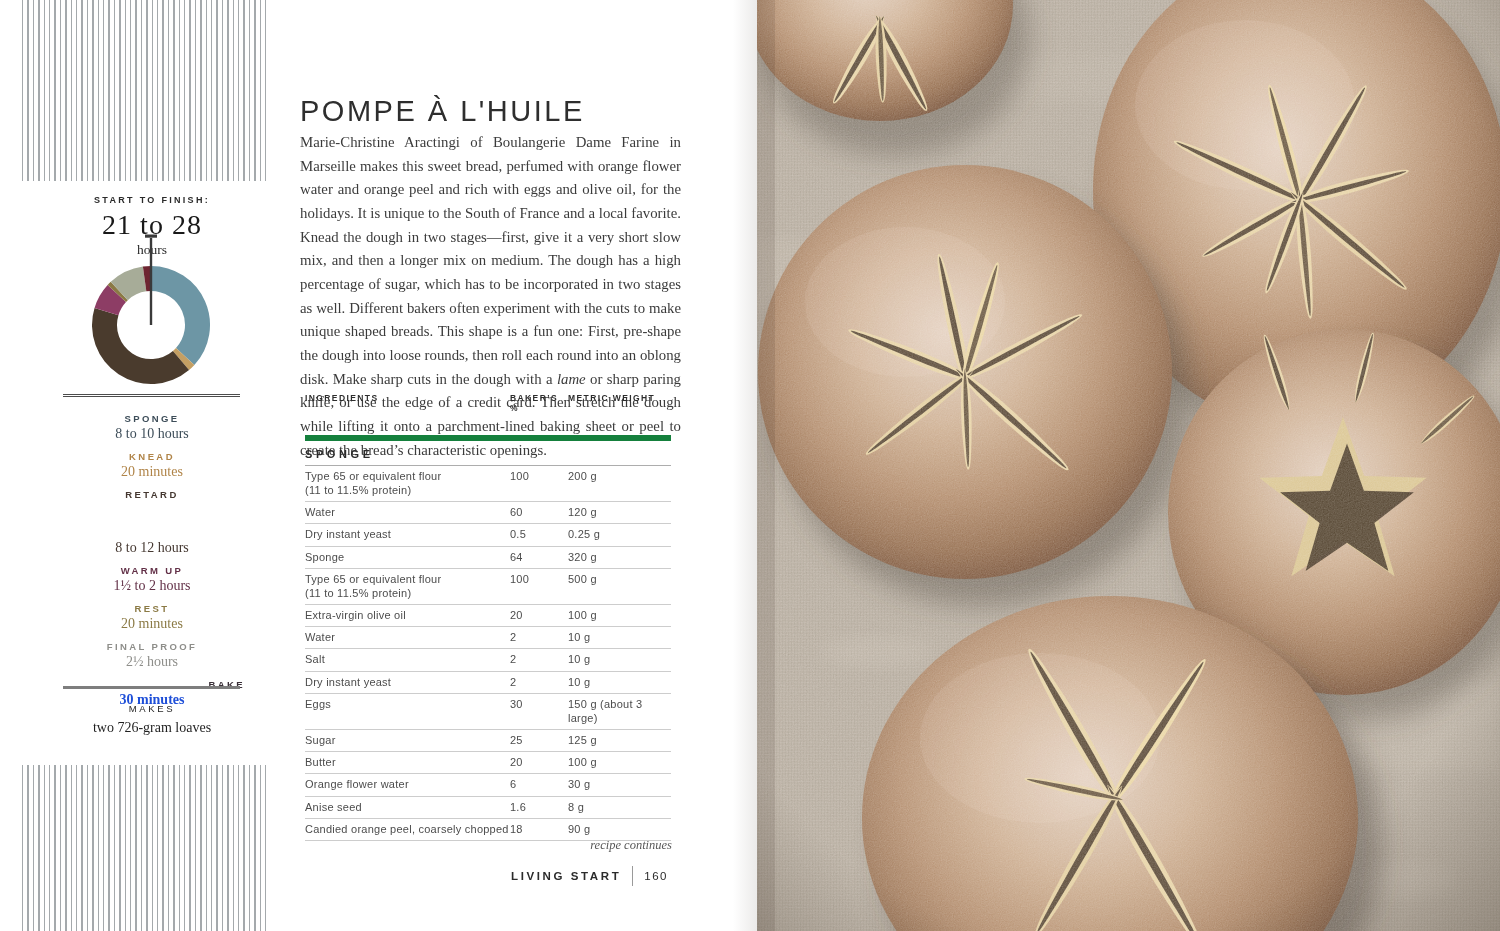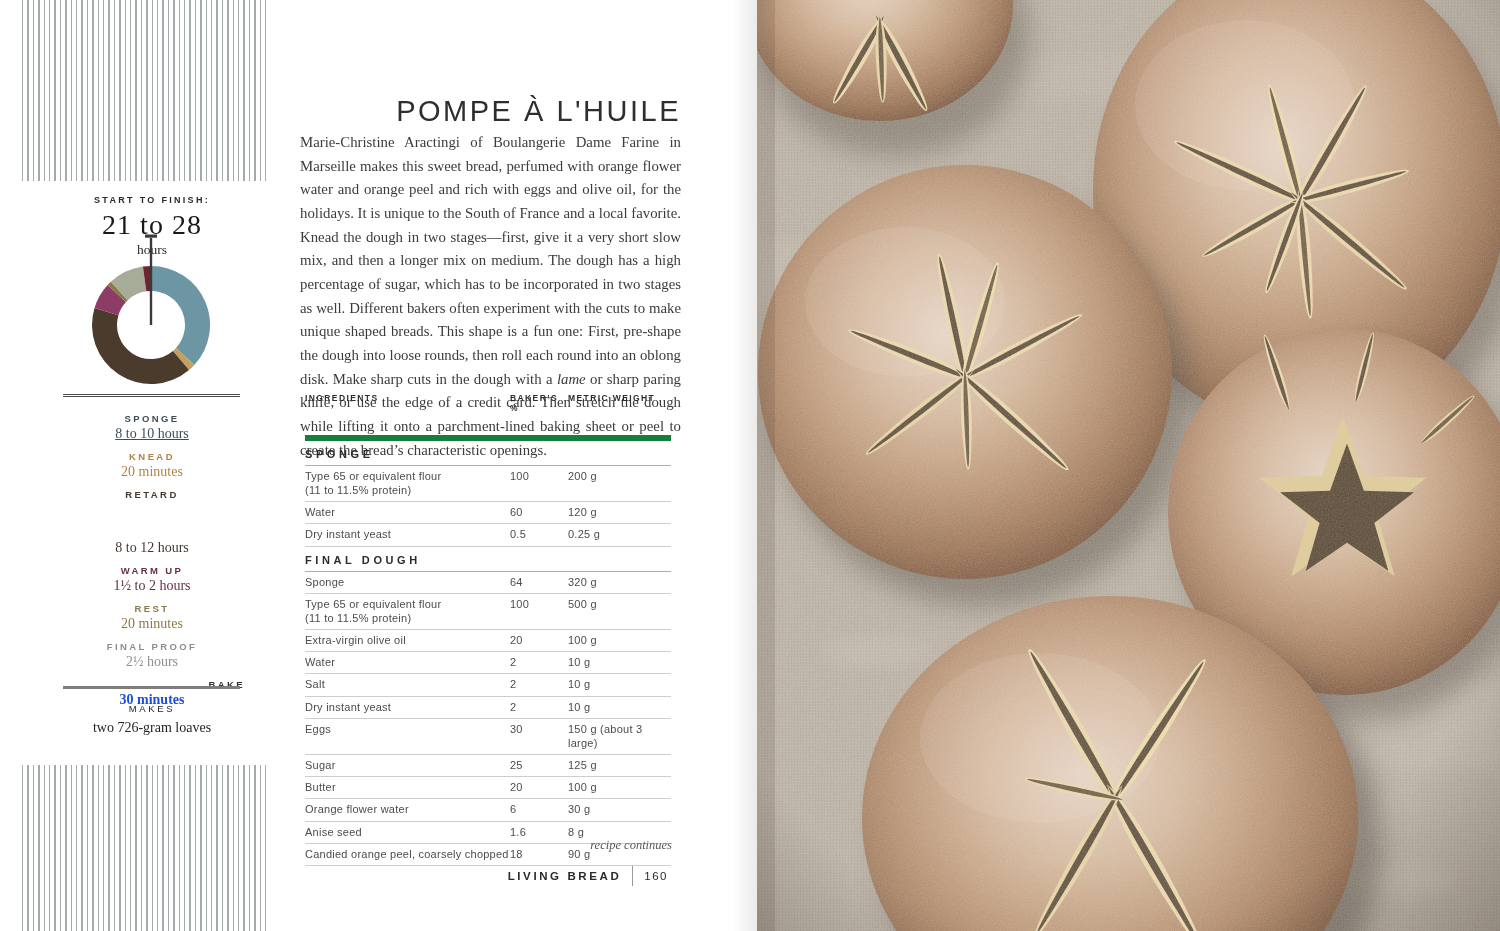--- a/index.html
+++ b/index.html
@@ -26,21 +26,21 @@
   #steps{position:absolute;top:413px;width:186px;}
   .step{margin-bottom:9px;}
   .step-name{font-family:"Liberation Sans",sans-serif;font-size:9.5px;font-weight:700;letter-spacing:2.4px;}
   .step-duration{font-size:14px;margin-top:2px;}
   .makes{position:absolute;top:703px;width:186px;}
   .makes-label{font-family:"Liberation Sans",sans-serif;font-size:9.5px;font-weight:400;
                letter-spacing:2.6px;color:#262626;}
   .makes-value{font-size:14px;color:#1f1f1f;margin-top:6px;}
 
   
-  .title{position:absolute;left:300px;top:76px;width:381px;text-align:right;
+  .title{position:absolute;left:300px;top:76px;width:381px;text-align:left;
          font-family:"Liberation Sans",sans-serif;font-weight:400;font-size:29px;
          letter-spacing:2.5px;color:#2e2e2e;}
   .intro{position:absolute;left:300px;top:131px;width:381px;margin:0;
          font-size:14.8px;line-height:1.6;text-align:justify;color:#3b3b3b;}
   .ing-table{position:absolute;left:305px;top:393px;width:366px;
              font-family:"Liberation Sans",sans-serif;color:#4c4c4c;}
   .ing-header{display:grid;grid-template-columns:205px 58px 1fr;
               font-size:8.5px;font-weight:700;letter-spacing:1.4px;color:#2d2d2d;
               padding-bottom:22px;border-bottom:6px solid #15803d;}
   .ing-section{font-size:11px;font-weight:700;letter-spacing:3.6px;color:#2b2b2b;
@@ -88,21 +88,21 @@
           <path d="M57.90255647910273,38.5583076183973 A59,59 0 0 1 65.99999999999999,38 L65.99999999999999,63 A34,34 0 0 0 61.33367661507614,63.32173659365268 Z" fill="#6e2531"></path>
         </g>
       <line x1="66" y1="97" x2="66" y2="10" stroke="#3a3a3a" stroke-width="2.4"></line>
       <rect x="60" y="6.5" width="12" height="3.2" fill="#3a3a3a"></rect>
     </svg>
 
     <div class="rule rule-top"></div>
     <div id="steps">
         <div class="step">
           <div class="step-name" style="color: rgb(61, 77, 89);">SPONGE</div>
-          <div class="step-duration" style="color: rgb(61, 77, 89); text-decoration: underline;">8 to 10 hours</div>
+          <div class="step-duration" style="color: rgb(61, 77, 89);">8 to 10 hours</div>
         </div>
         <div class="step">
           <div class="step-name" style="color: rgb(176, 132, 72);">KNEAD</div>
           <div class="step-duration" style="color: rgb(176, 132, 72);">20 minutes</div>
         </div>
         <div class="step">
           <div class="step-name" style="color: rgb(69, 56, 49);">RETARD</div>
           <div class="step-duration" style="color: rgb(69, 56, 49); margin-top: 40px;">8 to 12 hours</div>
         </div>
         <div class="step">
@@ -156,21 +156,20 @@
         <div class="">60</div>
         <div class="">120 g</div>
       </div>
       <div class="ing-row">
         <div class="">
           <div class="">Dry instant yeast</div>
         </div>
         <div class="">0.5</div>
         <div class="">0.25 g</div>
       </div>
-      <div class="ing-section">FINAL DOUGH</div>
       <div class="ing-row">
         <div class="">
           <div class="">Sponge</div>
         </div>
         <div class="">64</div>
         <div class="">320 g</div>
       </div>
       <div class="ing-row">
         <div class="">
           <div class="">Type 65 or equivalent flour</div>
@@ -247,21 +246,21 @@
           <div class="">Candied orange peel, coarsely chopped</div>
         </div>
         <div class="">18</div>
         <div class="">90 g</div>
       </div>
     </div>
 
   <div class="continues">recipe continues</div>
 
   <div class="footer">
-    <span class="footer-book">LIVING BREAD</span>
+    <span class="footer-book">LIVING START</span>
     <span class="footer-bar"></span>
     <span class="footer-page">160</span>
   </div>
 
   <div class="gutter"></div>
 
   <div class="photo">
     <svg width="743" height="931" viewBox="0 0 743 931">
       <defs>
         <radialGradient id="crustG" cx="0.46" cy="0.42" r="0.62">

